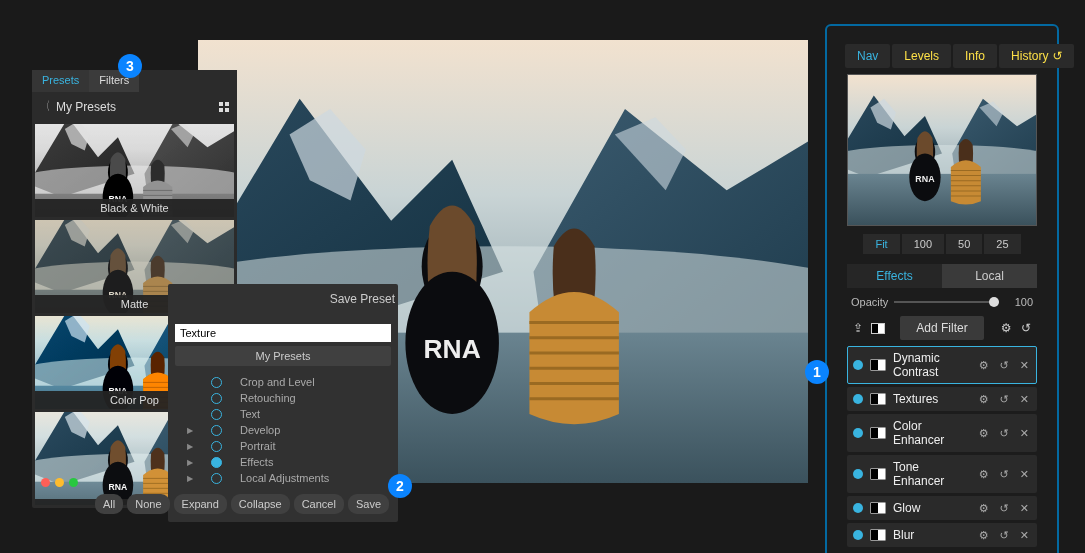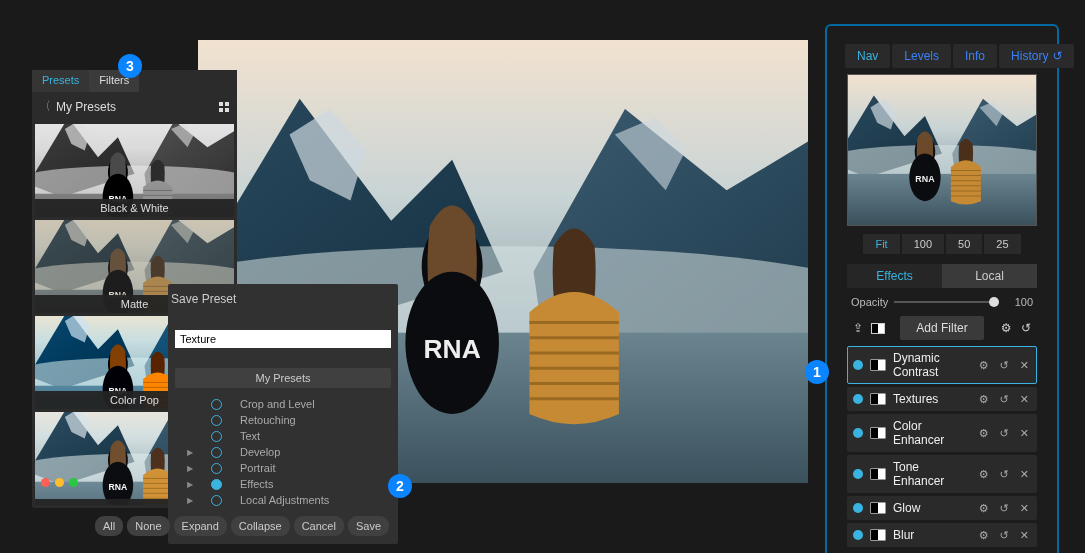--- a/index.html
+++ b/index.html
@@ -34,35 +34,35 @@
   .dot.r{background:#ff5f57;} .dot.o{background:#febc2e;} .dot.g{background:#28c840;}
   
   .f-bw { filter: grayscale(1) contrast(1.1); }
   .f-pop { filter: saturate(1.8) contrast(1.1); }
   .f-matte { filter: sepia(0.3) brightness(0.9) contrast(0.85); }
   .f-selected { filter: brightness(1.05); }
   .f-warm { filter: hue-rotate(-10deg) saturate(1.3) brightness(1.05) sepia(0.15); }
 
   
   .save-dialog { position: absolute; left: 168px; top: 284px; width: 230px; background: #313131; z-index:60; padding: 8px 3px 8px 3px; border-radius: 2px; }
-  .sd-title { text-align:left; color:#ccc; font-size:12px; margin-bottom:24px; }
-  .sd-input { width: calc(100% - 8px); margin: 0 4px 20px 4px; background:#fff; color:#000; border:none; padding:3px 5px; font-size:11px; height:18px; }
+  .sd-title { text-align:right; color:#ccc; font-size:12px; margin-bottom:18px; }
+  .sd-input { width: calc(100% - 8px); margin: 0 4px 4px 4px; background:#fff; color:#000; border:none; padding:3px 5px; font-size:11px; height:18px; }
   .sd-button { display:block; margin:0 4px 6px 4px; width:calc(100% - 8px); background:#404040; color:#ccc; border:none; padding:4px 0; font-size:11px; cursor:pointer; border-radius:2px;}
   .sd-tree { padding: 2px 6px 2px 16px; }
   .sd-row { display:flex; align-items:center; gap:18px; padding:2px 0; font-size:11px; color:#aaa; }
   .sd-row .exp { width:6px; color:#888; font-size:8px; }
   .sd-row .ring { width:11px; height:11px; border:1.5px solid #39b4e0; border-radius:50%; flex:none; }
   .sd-row .ring.fill { background:#39b4e0; }
   .sd-btnrow { display:flex; gap:4px; justify-content:flex-end; padding:6px 6px 0 6px; }
   .sd-btn { background:#404040; color:#ccc; border:none; padding:4px 8px; font-size:11px; border-radius:9px; cursor:pointer; }
 
   
   .right-panel { position:absolute; right:26px; top:24px; width:234px; border:2px solid #0369a1; border-radius:6px; background:#1c1c1c; padding:16px; z-index:50; }
   .rp-tabs { display:flex; gap:2px; padding:2px; }
-  .rp-tab { flex:none; padding:5px 12px; background:#2a2a2a; color:#3b82f6; font-size:12px; border-radius:2px; cursor:pointer; }
+  .rp-tab { flex:none; padding:5px 12px; background:#2a2a2a; color:#fde047; font-size:12px; border-radius:2px; cursor:pointer; }
   .rp-tab.nav { color:#39b4e0; }
   .rp-tab.hist { display:flex; align-items:center; gap:4px; }
   .rp-nav-thumb { margin:4px; border:1px solid #555; height:152px; overflow:hidden; }
   .rp-zoom { display:flex; justify-content:center; margin:4px 0 6px 0; }
   .rp-zoom button { background:#2a2a2a; color:#ccc; border:none; padding:4px 12px; font-size:11px; cursor:pointer; margin:4px 1px; }
   .rp-zoom button.fit { color:#39b4e0; }
   .rp-fx-tabs { display:flex; margin:2px 4px; }
   .rp-fx-tab { flex:1; text-align:center; padding:5px 0; background:#262626; color:#ccc; font-size:12px; cursor:pointer; }
   .rp-fx-tab.active { color:#39b4e0; }
   .rp-fx-tab.local { background:#3a3a3a; }

